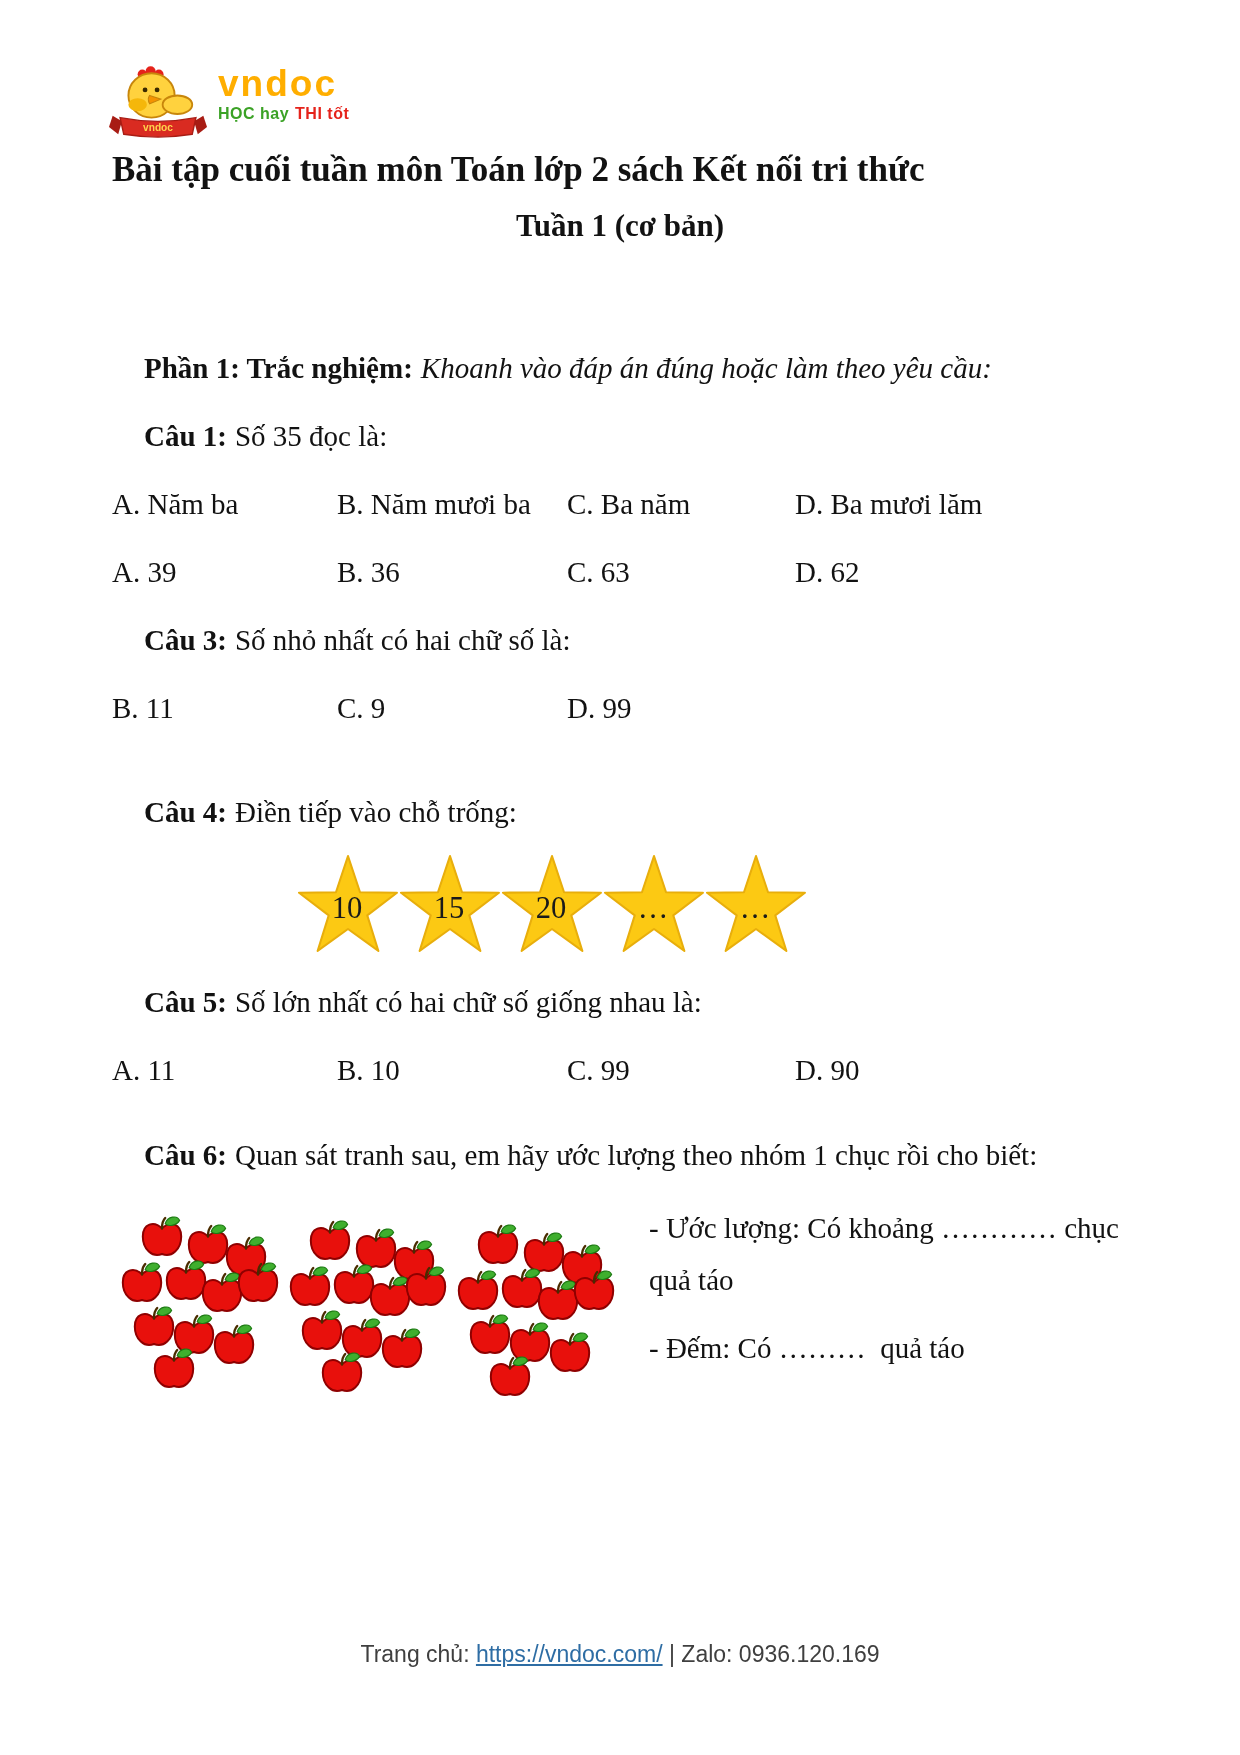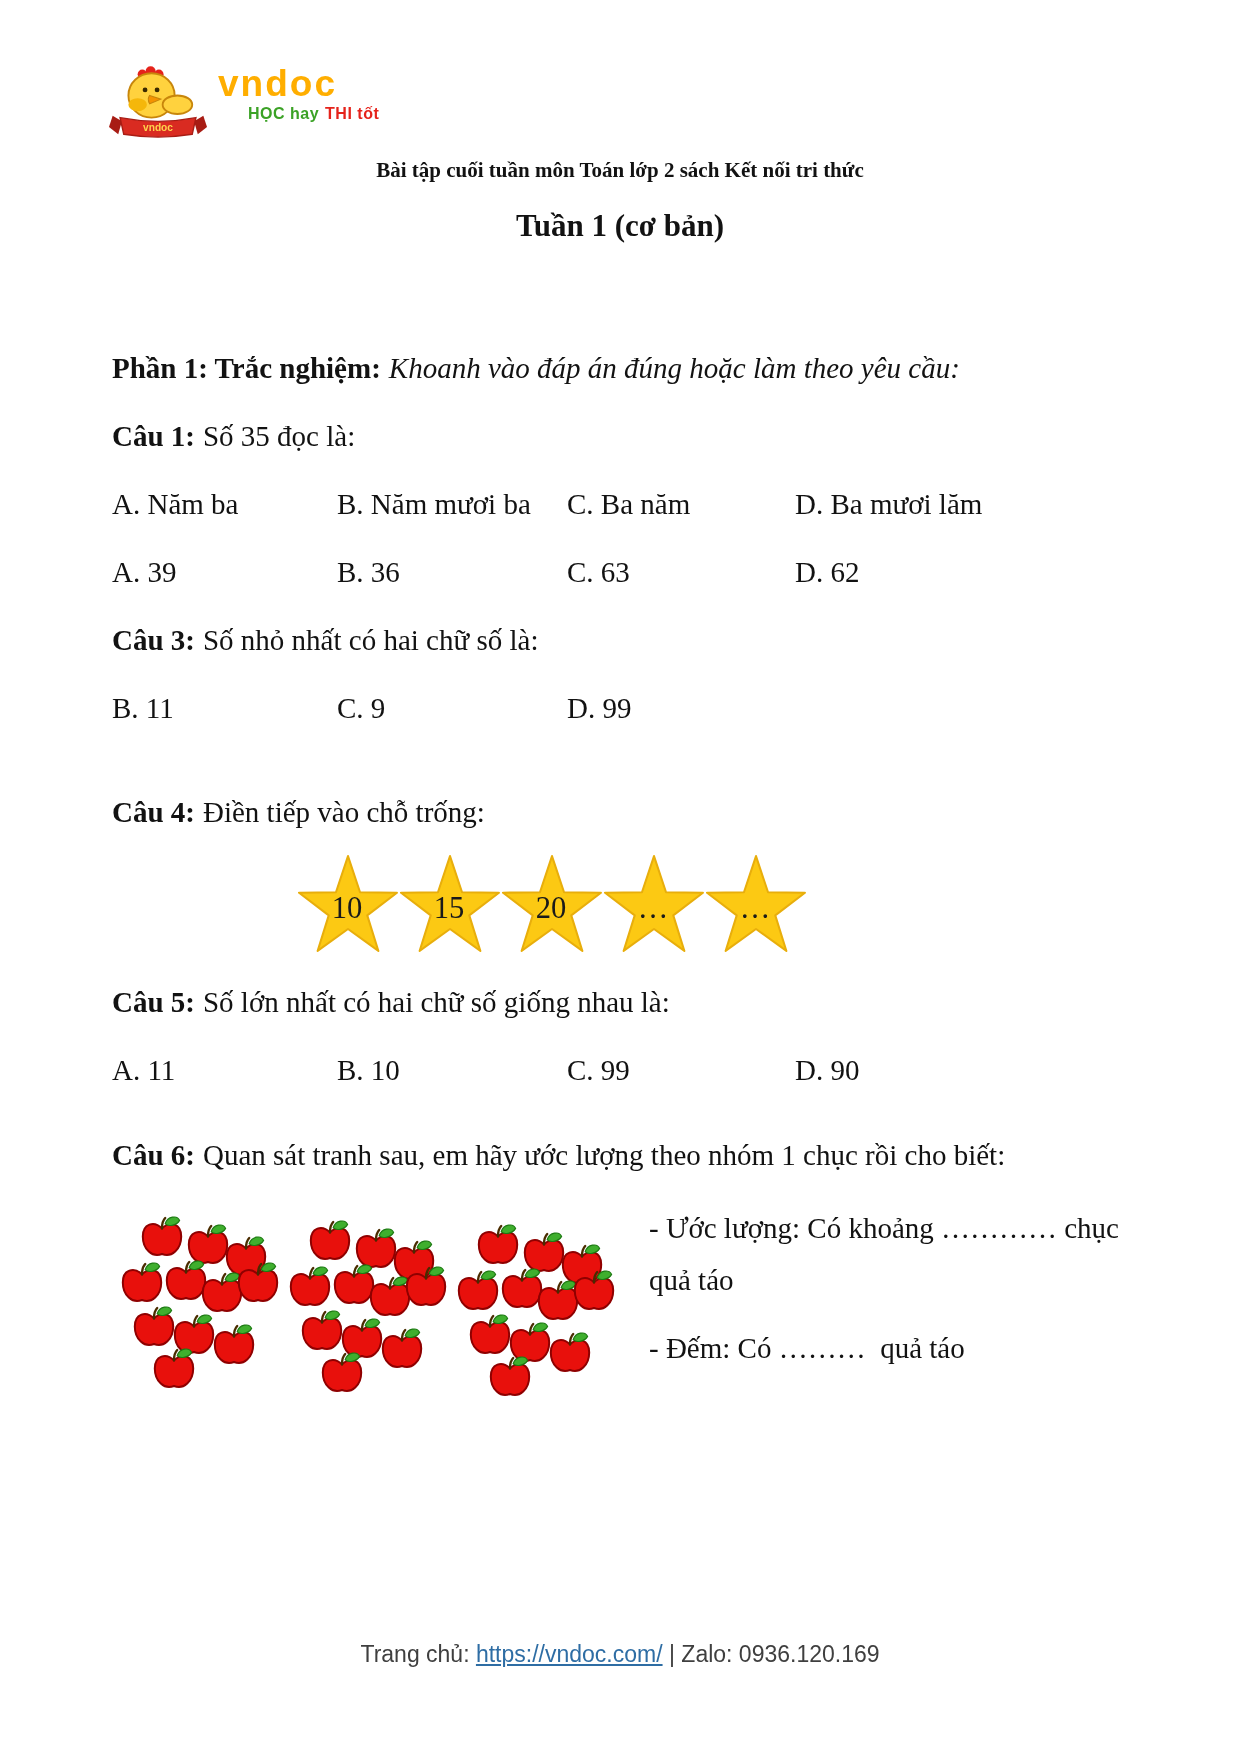--- a/index.html
+++ b/index.html
@@ -12,29 +12,29 @@
     font-family:"Liberation Serif", serif;
     font-size:29px; color:#121212;
     overflow:hidden;
   }
   
   .logo { display:flex; align-items:flex-start; height:74px; margin-left:-8px; }
   .logo-mark { width:108px; height:74px; flex:0 0 auto; }
   .logo-text { display:flex; flex-direction:column; margin-left:6px; font-family:"Liberation Sans", sans-serif; }
   .logo-word { font-size:37px; font-weight:bold; color:#FFAE00; letter-spacing:2px; line-height:40px; }
   .logo-tag { font-size:16px; font-weight:bold; line-height:20px; letter-spacing:.5px; }
-  .tag-green { color:#3BA226;margin-left:30px; }
+  .tag-green { color:#3BA226; }
   .tag-red { color:#E5231B; margin-left:6px; }
   
-  .doc-title { margin-top:14px; text-align:center; font-weight:bold; font-size:21px; line-height:36px; }
+  .doc-title { margin-top:14px; font-weight:bold; font-size:35px; line-height:36px; }
   .doc-subtitle { margin-top:20px; text-align:center; font-weight:bold; font-size:31px; line-height:36px; }
   
   .line { margin-top:28px; line-height:40px; }
   .part-line { margin-top:104px; }
-  .b { font-weight:bold; margin-right:8px; }
+  .b { font-weight:bold; margin-right:8px;margin-left:32px; }
   .i { font-style:italic; }
   .options { display:grid; grid-template-columns:225px 230px 228px 1fr; }
   .mt-xl { margin-top:64px; }
   .mt-l { margin-top:45px; }
   .mt-m { margin-top:30px; }
   
   .stars { margin-top:22px; margin-left:185px; display:flex; gap:0; height:98px; }
   .stars svg { width:102px; height:98px; display:block; }
   .star-num { font-family:"Liberation Serif", serif; }
   

